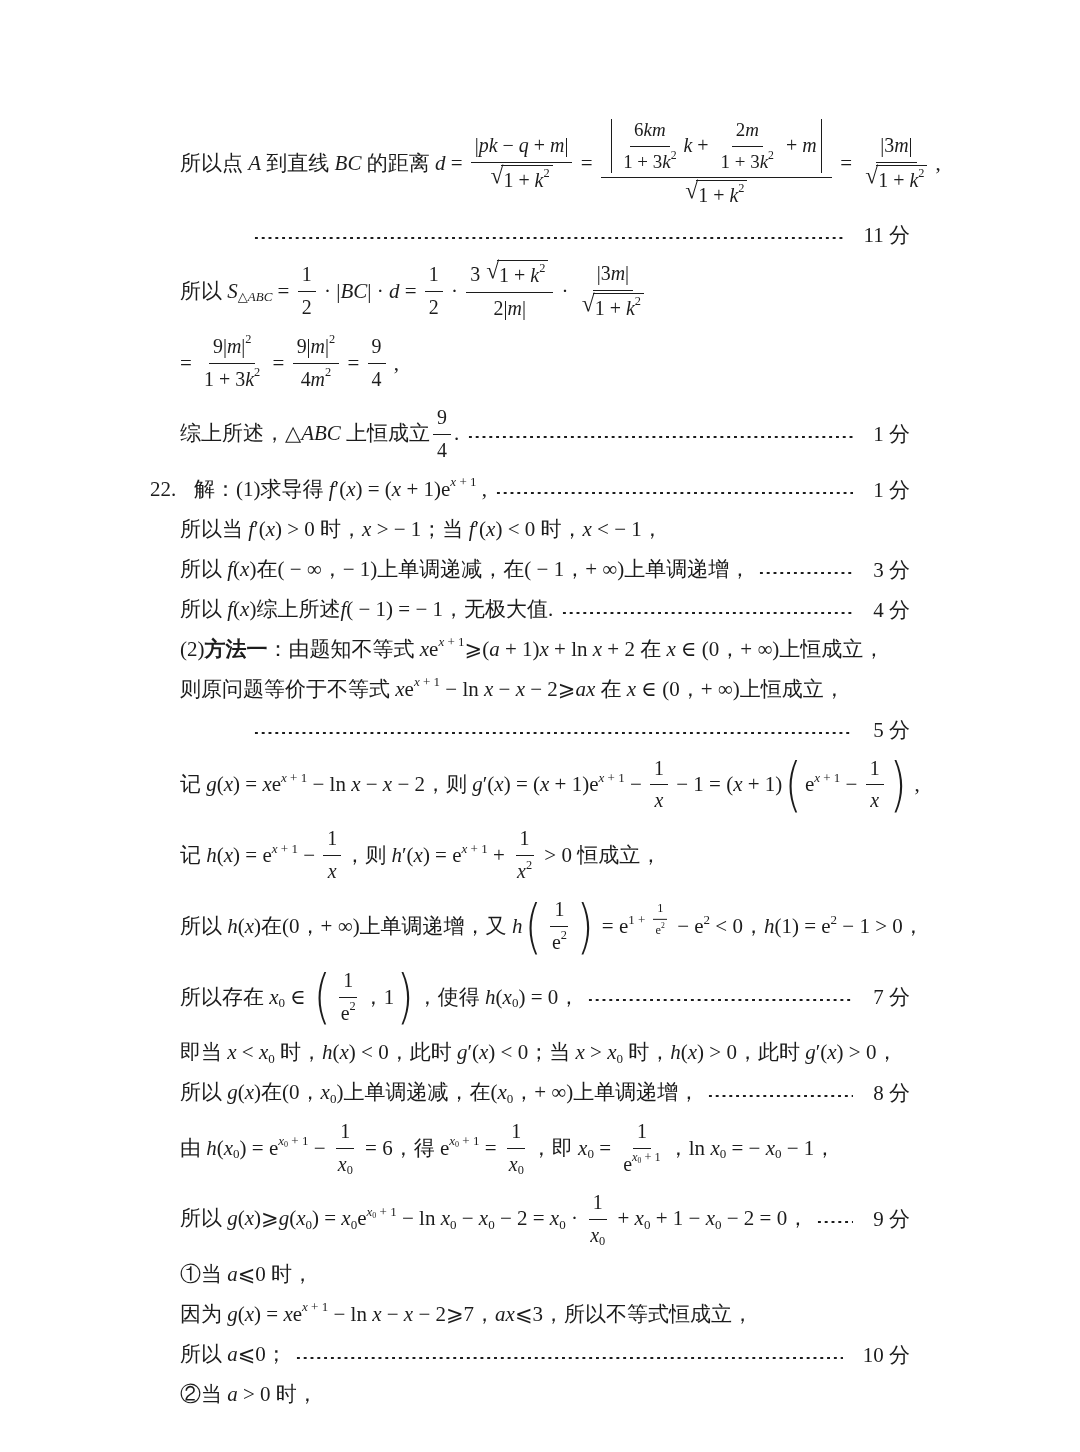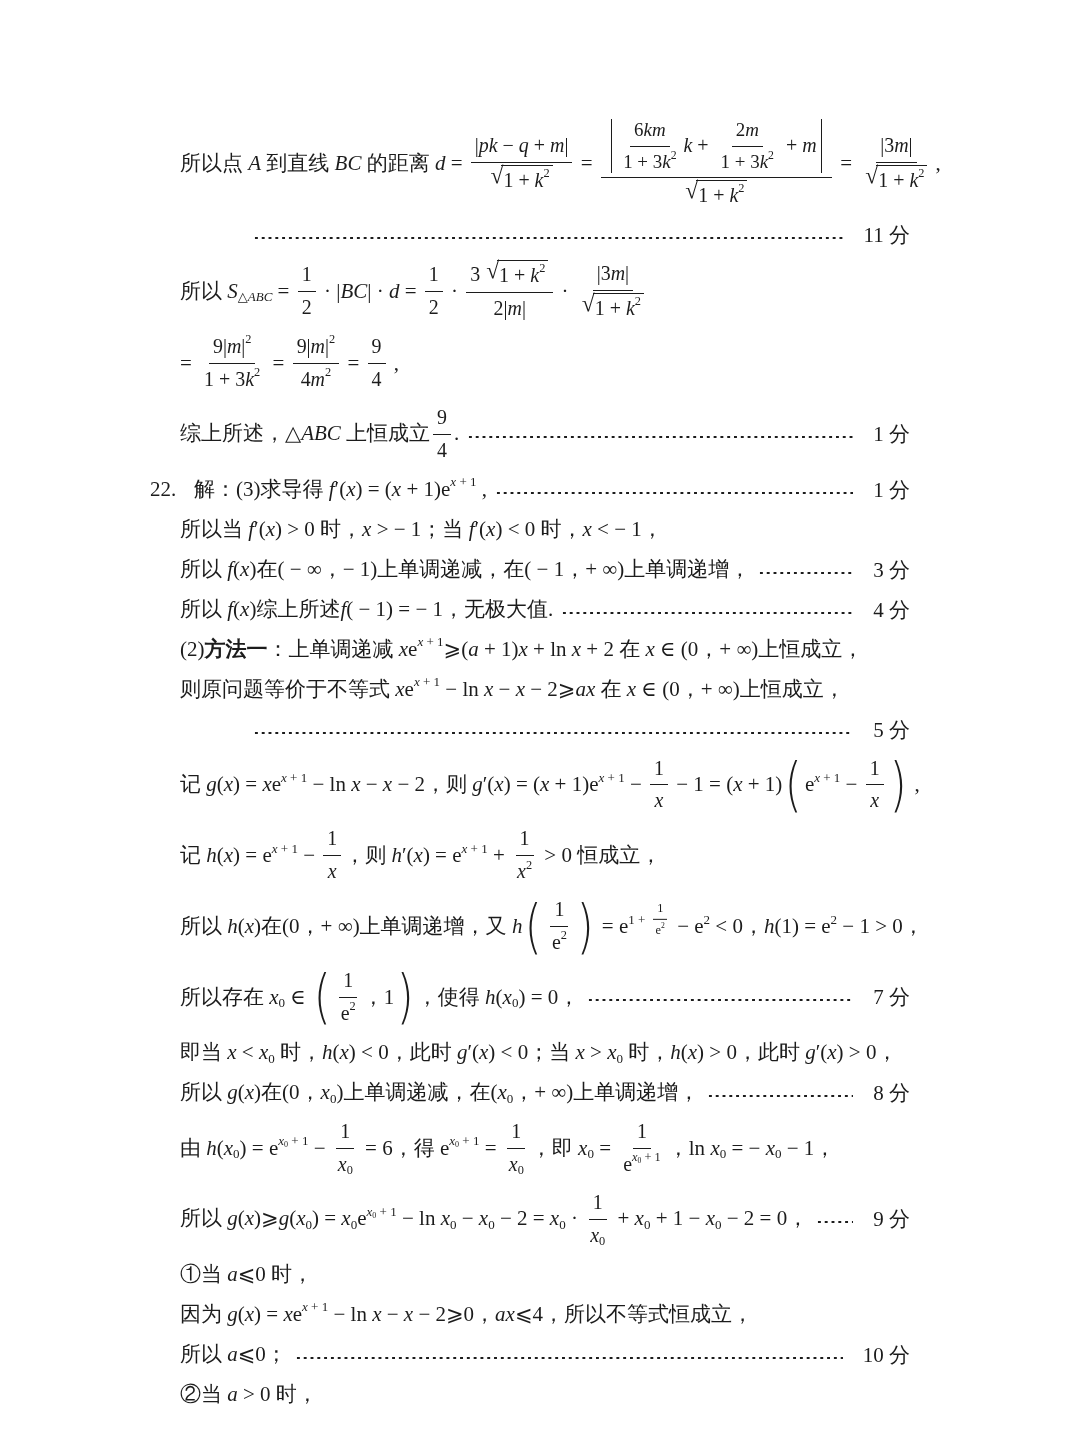--- a/index.html
+++ b/index.html
@@ -233,21 +233,21 @@
           <span class="den">
             <span class="txt">4</span>
           </span>
         </span>
         <span class="txt">.</span>
         <div class="dots"></div>
         <span class="score">1 分</span>
       </div>
       <div class="line ind0">
         <span class="pnum">22.</span>
-        <span class="txt">解：(3)求导得 </span>
+        <span class="txt">解：(1)求导得 </span>
         <span class="it">f</span>
         <span class="txt">′(</span>
         <span class="it">x</span>
         <span class="txt">) = (</span>
         <span class="it">x</span>
         <span class="txt"> + 1)e</span>
         <span class="sup"><span class="it">x</span><span class="txt"> + 1</span></span>
         <span class="txt"> ,</span>
         <div class="dots"></div>
         <span class="score">1 分</span>
@@ -283,21 +283,21 @@
         <span class="it">x</span>
         <span class="txt">)综上所述</span>
         <span class="it">f</span>
         <span class="txt">( − 1) = − 1，无极大值.</span>
         <div class="dots"></div>
         <span class="score">4 分</span>
       </div>
       <div class="line ind1">
         <span class="txt">(2)</span>
         <span class="bold">方法一</span>
-        <span class="txt">：上单调递减 </span>
+        <span class="txt">：由题知不等式 </span>
         <span class="it">x</span>
         <span class="txt">e</span>
         <span class="sup"><span class="it">x</span><span class="txt"> + 1</span></span>
         <span class="txt">⩾(</span>
         <span class="it">a</span>
         <span class="txt"> + 1)</span>
         <span class="it">x</span>
         <span class="txt"> + ln </span>
         <span class="it">x</span>
         <span class="txt"> + 2 在 </span>
@@ -588,23 +588,23 @@
         <span class="txt">(</span>
         <span class="it">x</span>
         <span class="txt">) = </span>
         <span class="it">x</span>
         <span class="txt">e</span>
         <span class="sup"><span class="it">x</span><span class="txt"> + 1</span></span>
         <span class="txt"> − ln </span>
         <span class="it">x</span>
         <span class="txt"> − </span>
         <span class="it">x</span>
-        <span class="txt"> − 2⩾0，</span>
+        <span class="txt"> − 2⩾7，</span>
         <span class="it">ax</span>
-        <span class="txt">⩽4，所以不等式恒成立，</span>
+        <span class="txt">⩽3，所以不等式恒成立，</span>
       </div>
       <div class="line ind1">
         <span class="txt">所以 </span>
         <span class="it">a</span>
         <span class="txt">⩽0；</span>
         <div class="dots"></div>
         <span class="score">10 分</span>
       </div>
       <div class="line ind1">
         <span class="txt">②当 </span>

